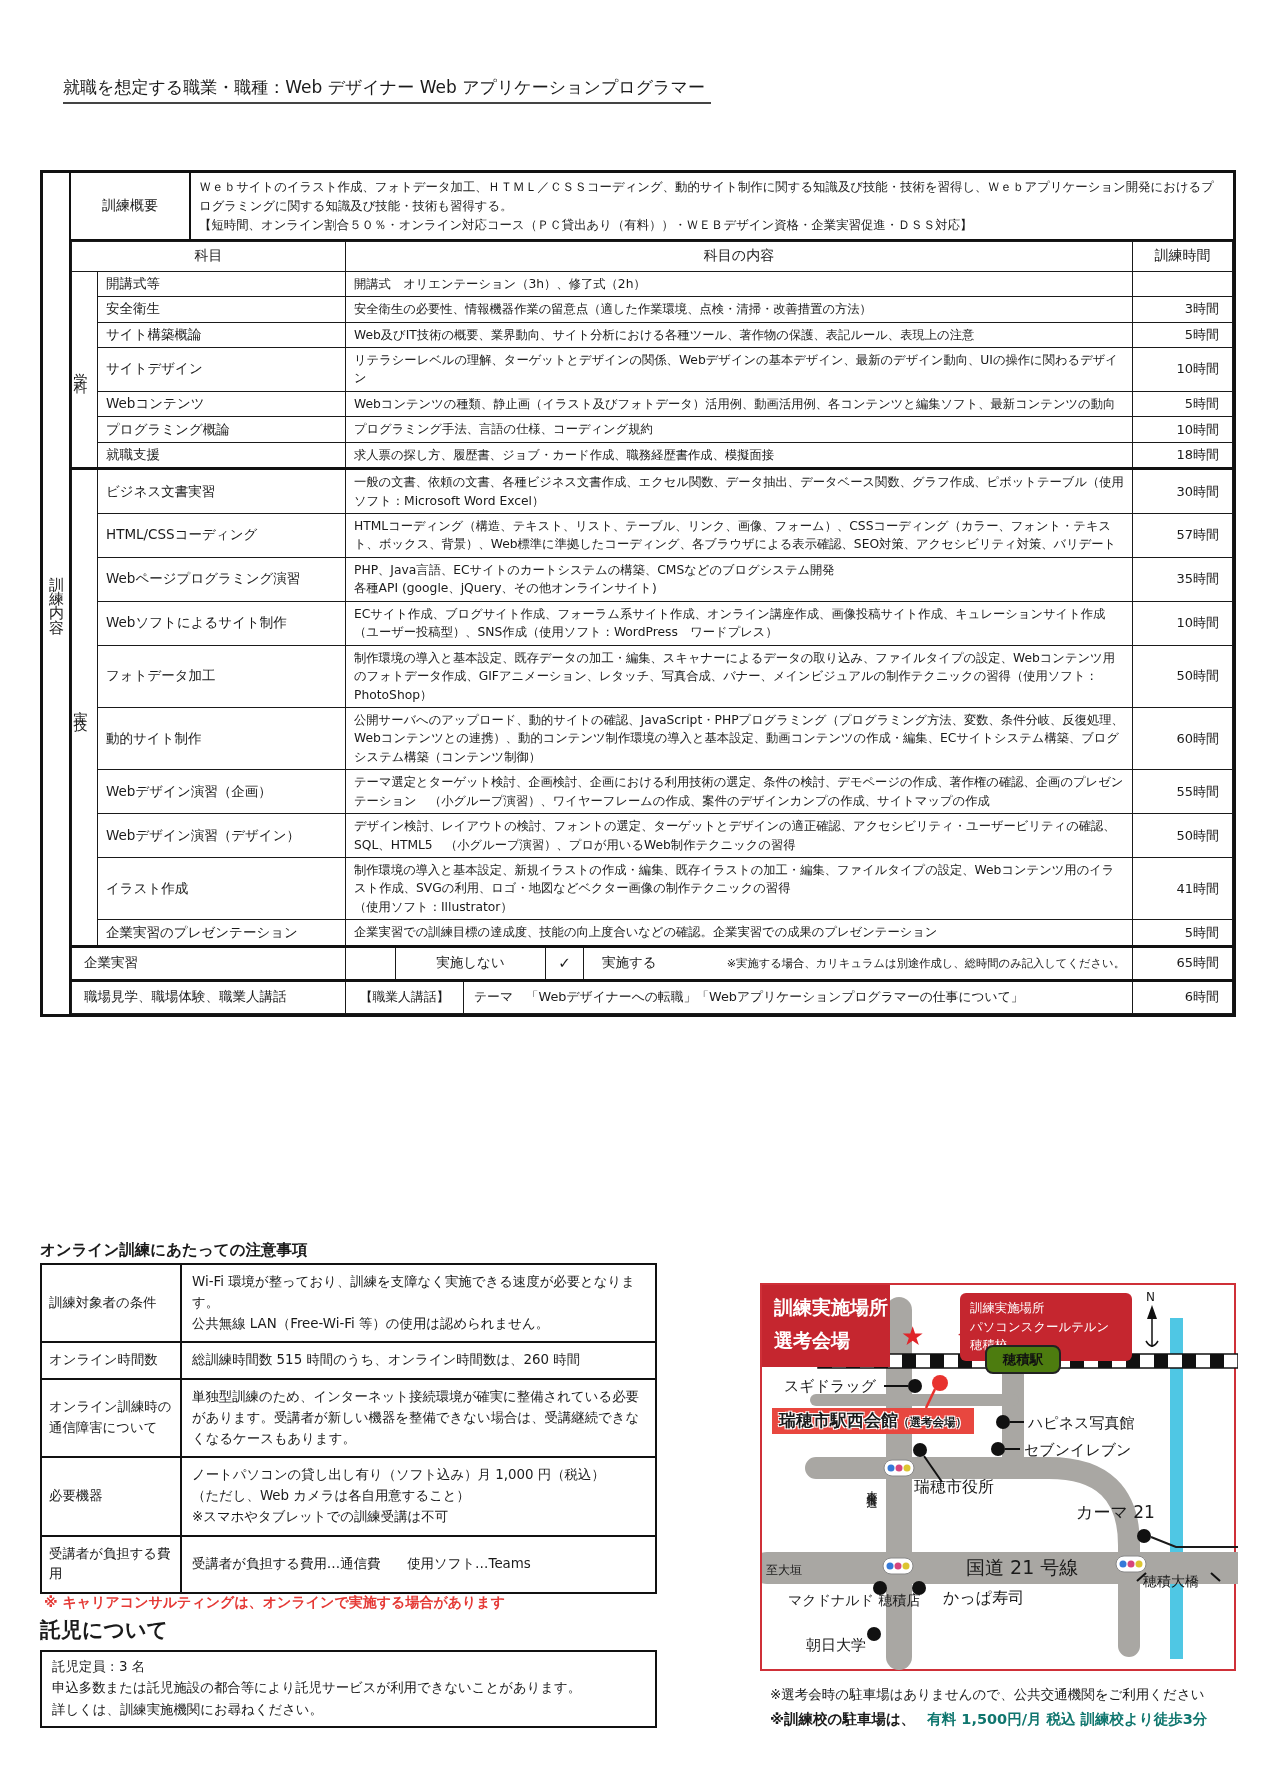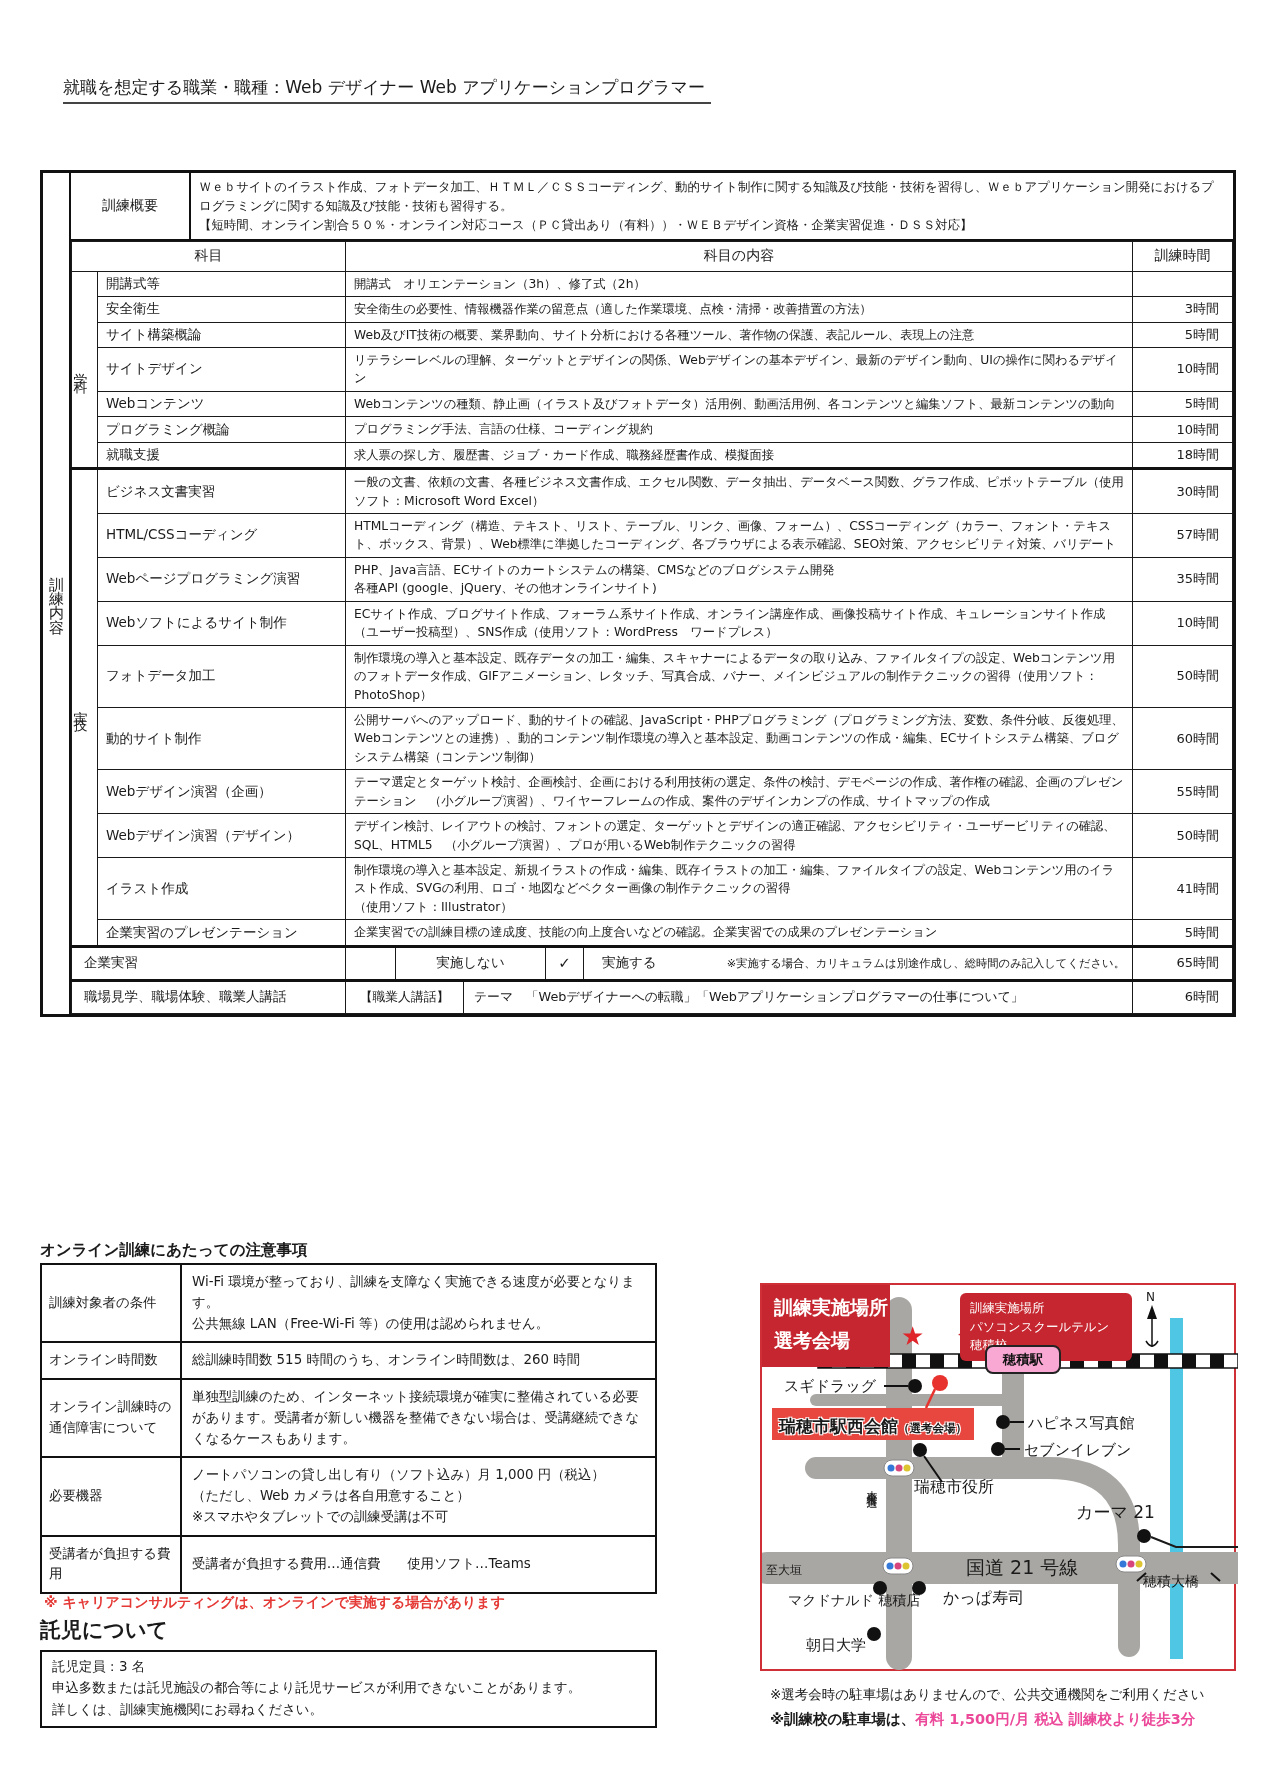--- a/index.html
+++ b/index.html
@@ -47,42 +47,42 @@
   .red-note { position:absolute; left:44px; top:1594px; color:#e53935; font-size:14px; font-weight:bold; }
   .cc-heading { position:absolute; left:40px; top:1616px; font-size:21px; font-weight:bold; }
   .cc-box { position:absolute; left:40px; top:1650px; width:617px; border:2px solid #111; font-size:13.4px; line-height:1.6; padding:4px 10px 6px 10px; background:#fff; }
 
   
   .map-box { position:absolute; left:760px; top:1283px; width:476px; height:388px; border:2px solid #cf3038; background:#fff; }
   .map-box .abs { position:absolute; }
   .map-svg { position:absolute; left:0; top:0; }
   .map-title { left:0; top:0; width:128px; height:82px; background:#c5262f; color:#fff; font-weight:bold; font-size:19px; line-height:1.75; padding:6px 0 0 12px; z-index:3; }
   .map-callout { left:198px; top:8px; width:172px; background:#c5262f; color:#fff; font-size:12.4px; line-height:1.5; padding:6px 10px; border-radius:6px; white-space:pre-line; z-index:3; }
-  .map-station { left:223px; top:60px; width:76px; height:29px; background:#f9a8d4; border:2px solid #222; border-radius:8px; color:#111; font-size:13.5px; font-weight:bold; display:flex; align-items:center; justify-content:center; z-index:3; }
+  .map-station { left:223px; top:60px; width:76px; height:29px; background:#4d7c0f; border:2px solid #222; border-radius:8px; color:#111; font-size:13.5px; font-weight:bold; display:flex; align-items:center; justify-content:center; z-index:3; }
   .map-box .lbl { position:absolute; z-index:3; white-space:nowrap; }
   .lbl-n { left:384px; top:5px; font-size:12px; }
   .lbl-sugi { left:22px; top:92px; font-size:15px; }
-  .lbl-kaikan { left:10px; top:123px; background:#e8473f; padding:7px 7px 2px 7px; font-size:17px; font-weight:bold;
+  .lbl-kaikan { left:10px; top:123px; background:#e8473f; padding:1px 7px 2px 7px; font-size:17px; font-weight:bold;
     text-shadow:-1px -1px 0 #fff,1px -1px 0 #fff,-1px 1px 0 #fff,1px 1px 0 #fff; }
   .lbl-kaikan .small { font-size:11.5px; }
   .lbl-happiness { left:266px; top:129px; font-size:15px; }
   .lbl-seven { left:262px; top:156px; font-size:15px; }
   .lbl-cityhall { left:152px; top:192px; font-size:16px;text-align:right; }
   .lbl-motosu { left:101px; top:196px; font-size:11px; writing-mode:vertical-rl; letter-spacing:2px; }
   .lbl-kama { left:314px; top:216px; font-size:17px; }
   .lbl-route21 { left:204px; top:270px; font-size:19px; }
   .lbl-ogaki { left:4px; top:277px; font-size:12px; }
   .lbl-mcd { left:26px; top:305px; font-size:14px; line-height:1.5; white-space:pre-line; }
   .lbl-kappa { left:162px; top:303px; font-size:16px;margin-left:19px; }
   .lbl-bridge { left:381px; top:288px; font-size:14px; }
   .lbl-asahi { left:44px; top:351px; font-size:15px; }
   .map-star { left:139px; top:38px; font-size:26px; color:#e0252a; z-index:2; line-height:1; }
   .map-note1 { position:absolute; left:770px; top:1686px; font-size:13.5px; }
   .map-note2 { position:absolute; left:770px; top:1710px; font-size:14.5px; font-weight:bold; }
-  .map-note2 .red { color:#ec4899; }
+  .map-note2 .red { color:#0f766e;margin-left:12px; }
 </style>
 </head>
 <body>
 
 <div class="page">
 
   <div class="doc-header">
     <div class="hline">就職を想定する職業・職種：Web デザイナー Web アプリケーションプログラマー</div>
   </div>
 

